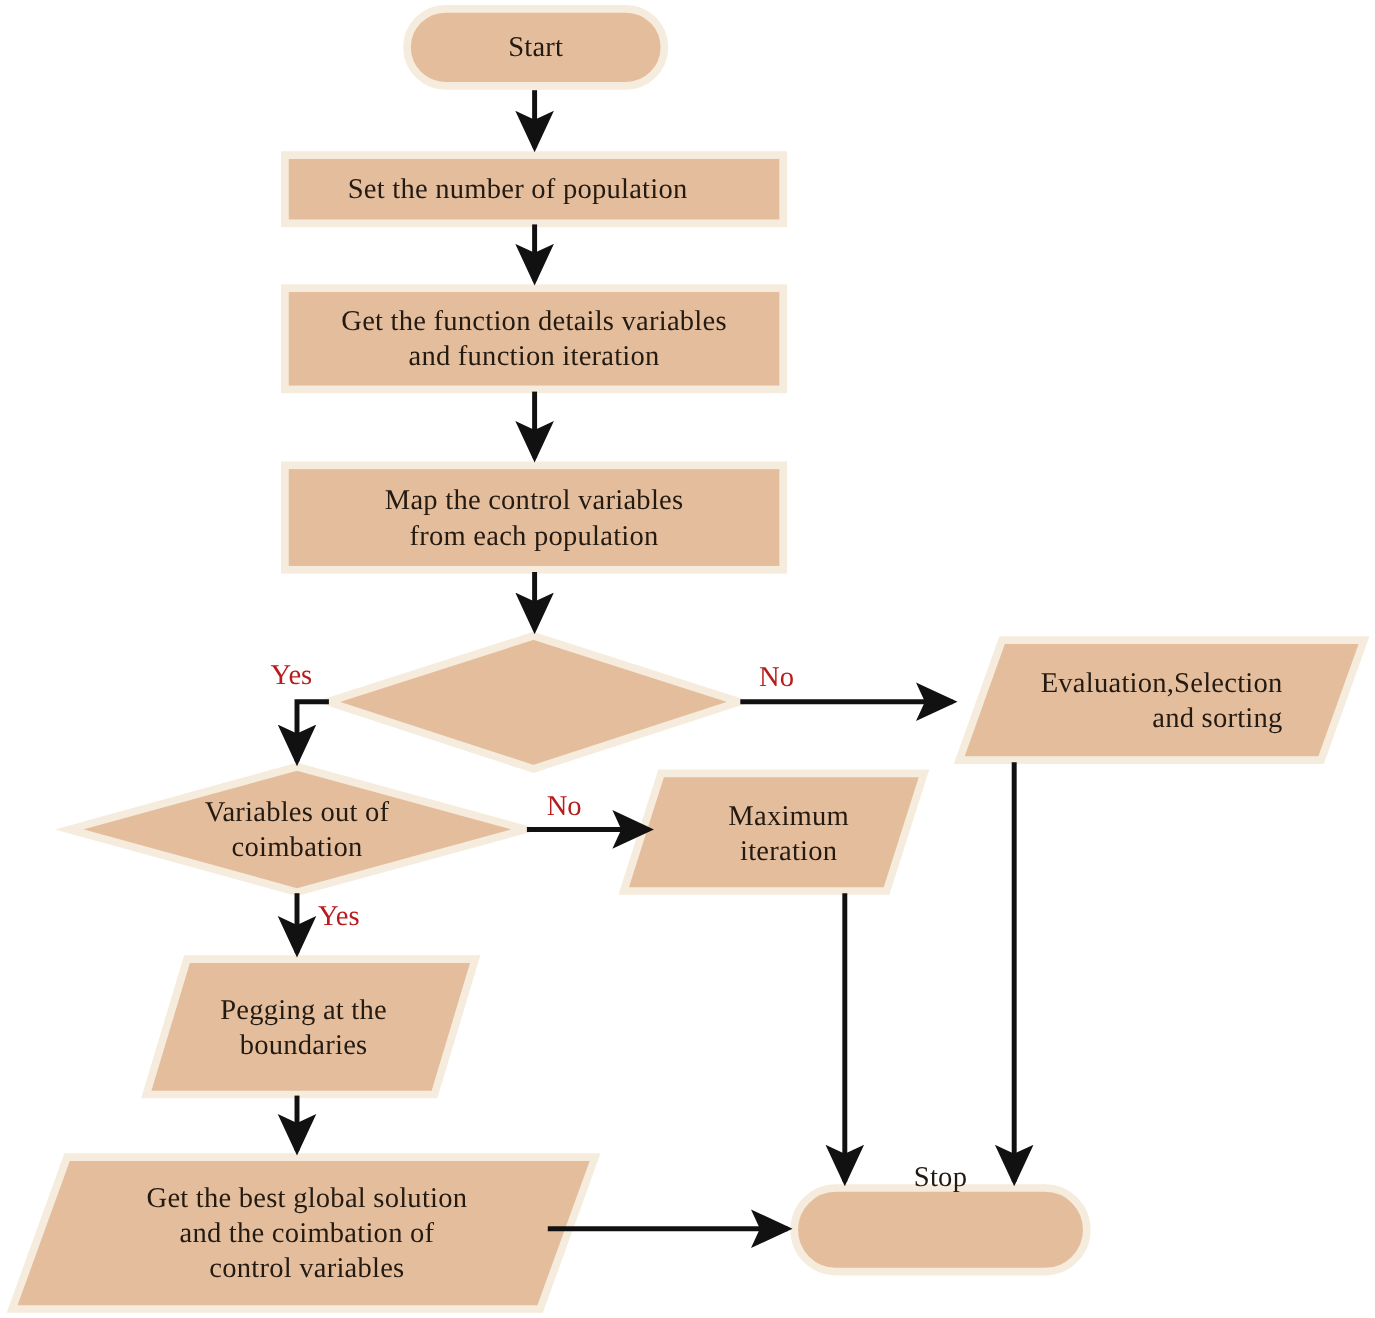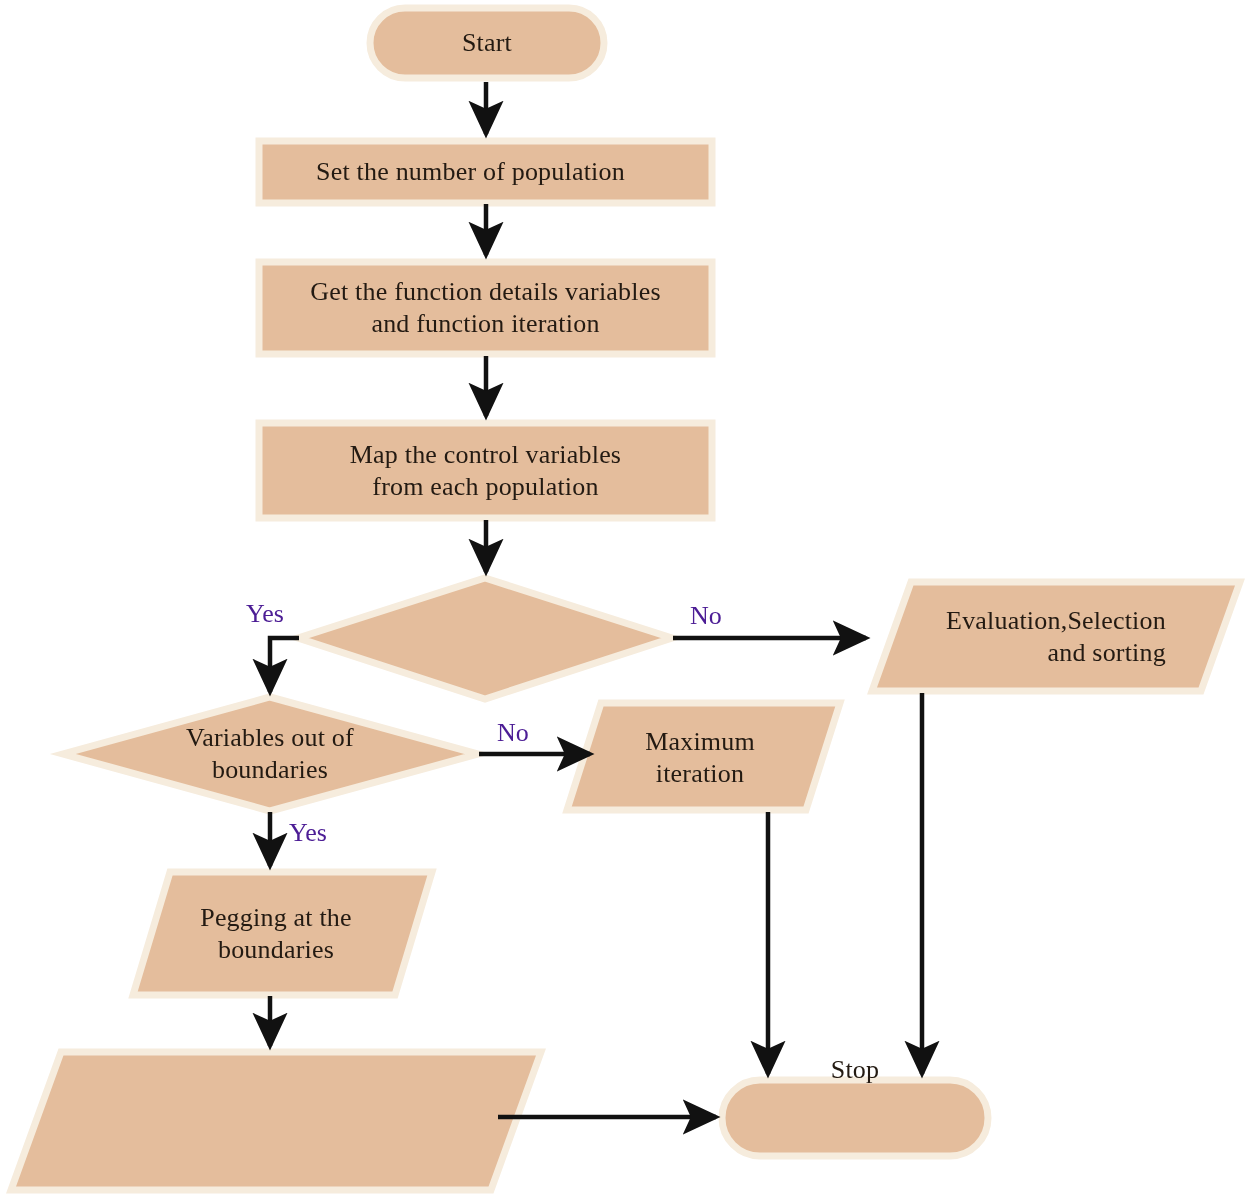--- a/index.html
+++ b/index.html
@@ -34,21 +34,21 @@
     text-align: center;
     color: #231a12;
     font-size: 26px;
     line-height: 1.22;
     letter-spacing: 0.2px;
     white-space: pre-line;
     pointer-events: none;
   }
   .edge-label {
     position: absolute;
-    color: #4c1d95;
+    color: #b91c1c;
     font-size: 26px;
     line-height: 1;
     white-space: nowrap;
     pointer-events: none;
   }
 </style>
 </head>
 <body>
 
 <div id="flowchart-root">
@@ -115,28 +115,31 @@
 and function iteration</div>
 
   <div class="node-text" style="left:259px; top:423px; width:453px; height:95px;">Map the control variables
 from each population</div>
 
 
   <div class="node-text" style="left:886px; top:584px; width:340px; height:106px;text-align:right;">Evaluation,Selection
 and sorting</div>
 
   <div class="node-text" style="left:120px; top:698px; width:300px; height:112px;">Variables out of
-boundaries</div>
+coimbation</div>
 
-  <div class="node-text" style="left:580px; top:706px; width:240px; height:104px;">Maximum
+  <div class="node-text" style="left:597px; top:706px; width:240px; height:104px;">Maximum
 iteration</div>
 
   <div class="node-text" style="left:145px; top:874px; width:262px; height:120px;">Pegging at the
 boundaries</div>
 
+  <div class="node-text" style="left:40px; top:1054px; width:478px; height:134px;">Get the best global solution
+and the coimbation of
+control variables</div>
 
   <div class="node-text" style="left:722px; top:1032px; width:266px; height:76px;">Stop</div>
 
   <div class="edge-label" style="left:246px; top:601px;">Yes</div>
 
   <div class="edge-label" style="left:690px; top:603px;">No</div>
 
   <div class="edge-label" style="left:497px; top:720px;">No</div>
 
   <div class="edge-label" style="left:289px; top:820px;">Yes</div>

